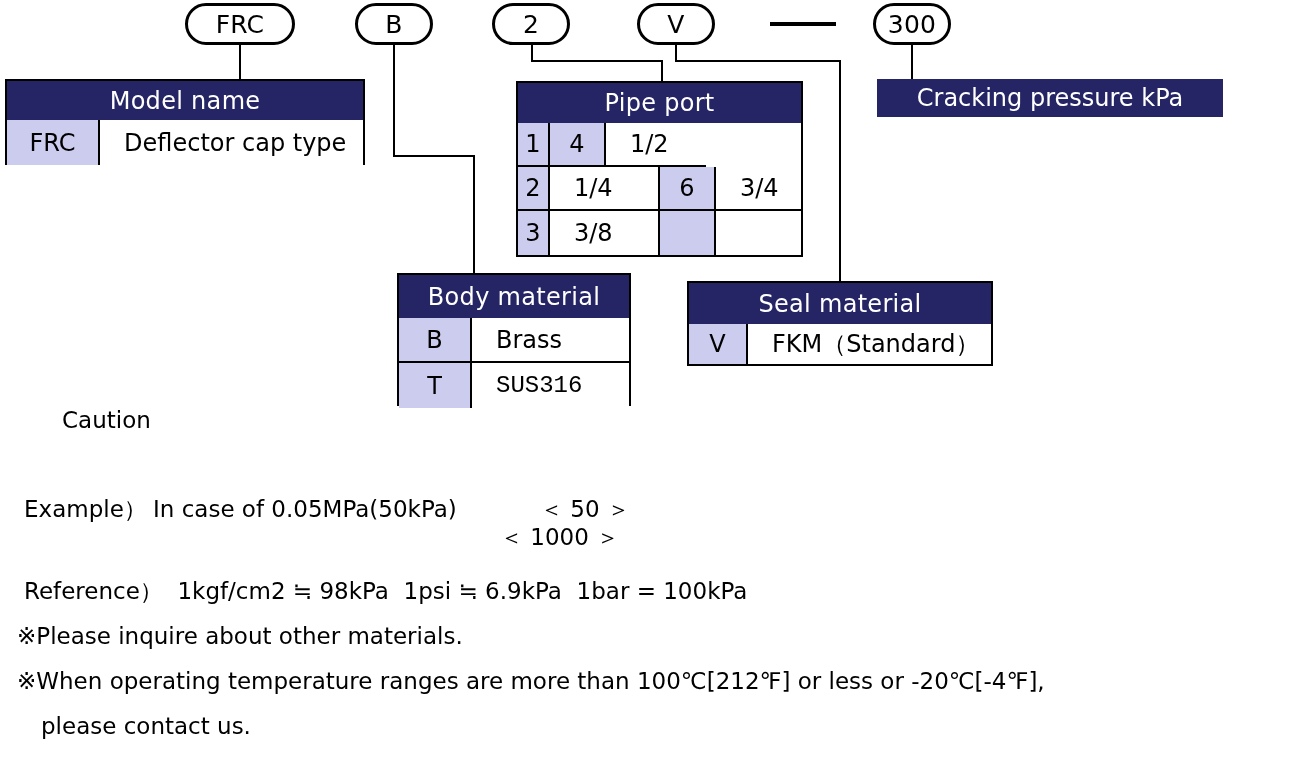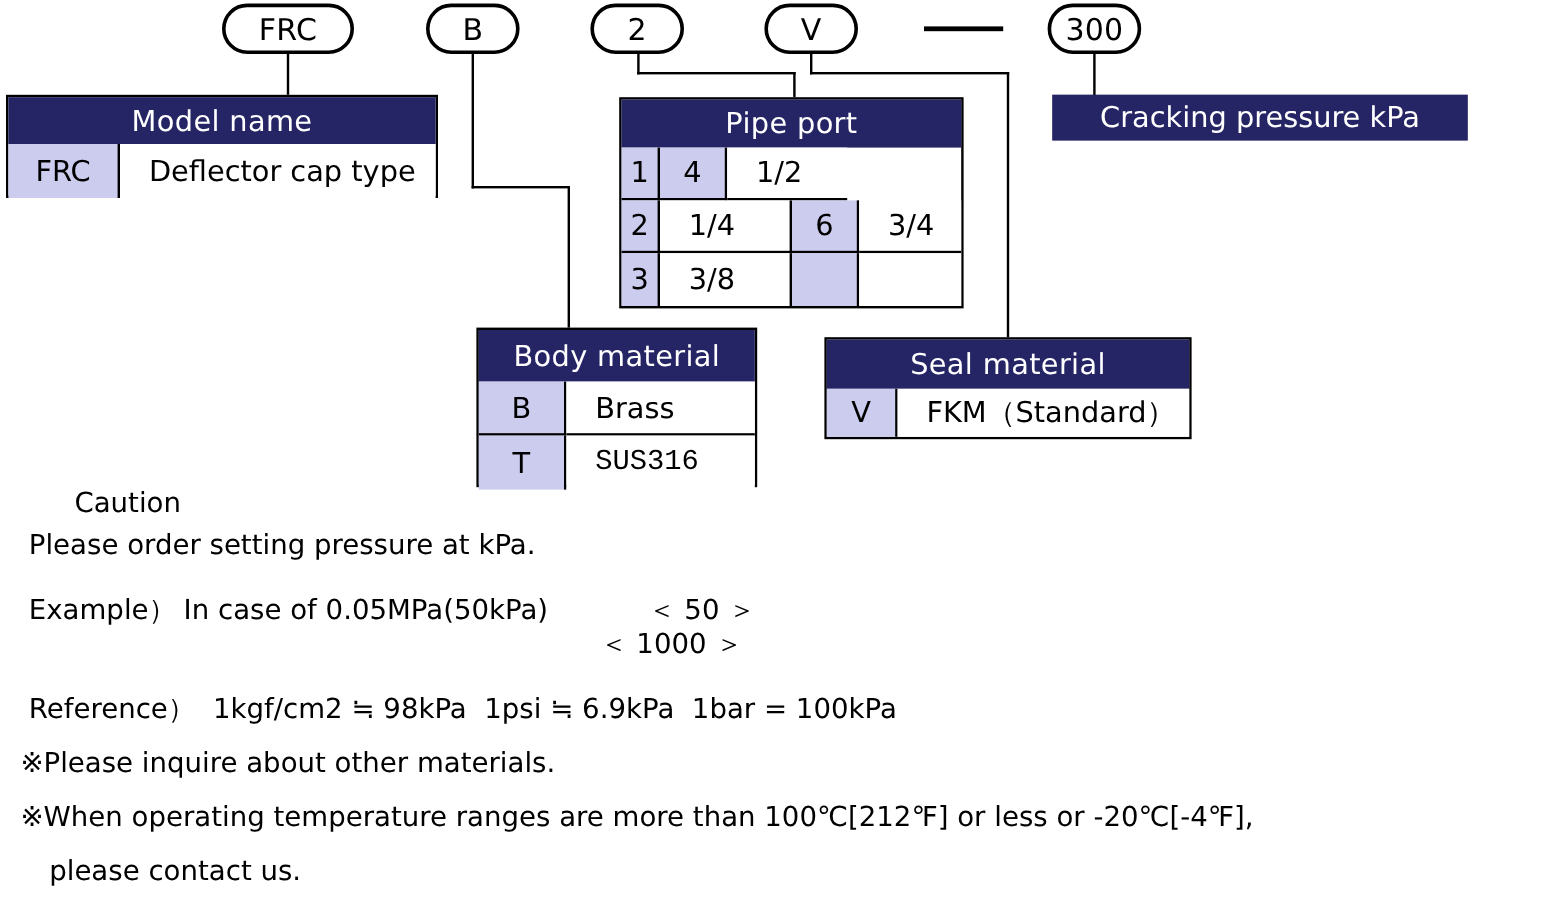--- a/index.html
+++ b/index.html
@@ -215,21 +215,20 @@
     <div class="trow last-row" style="height:40px;">
       <div class="cell code" style="width:59px;">V</div>
       <div class="cell desc last-col" style="width:243px;">FKM（Standard）</div>
     </div>
   </div>
 
   <div class="banner" style="left:877px; top:79px; width:346px; height:38px;">Cracking pressure kPa</div>
 
   <div class="note" style="left:24px; top:408px;margin-left:38px;">Caution</div>
 
-  <div class="note" style="left:24px; top:443px;">Please order setting pressure at kPa.</div>
 
   <div class="note" style="left:24px; top:497px;">Example）</div>
   <div class="note" style="left:153px; top:497px;">In case of 0.05MPa(50kPa)</div>
   <div class="note" style="left:540px; top:497px;">＜ 50 ＞</div>
 
   <div class="note" style="left:500px; top:525px;">＜ 1000 ＞</div>
 
   <div class="note" style="left:24px; top:579px;">Reference）  1kgf/cm2 ≒ 98kPa  1psi ≒ 6.9kPa  1bar = 100kPa</div>
 
   <div class="note" style="left:17px; top:624px;">※Please inquire about other materials.</div>

